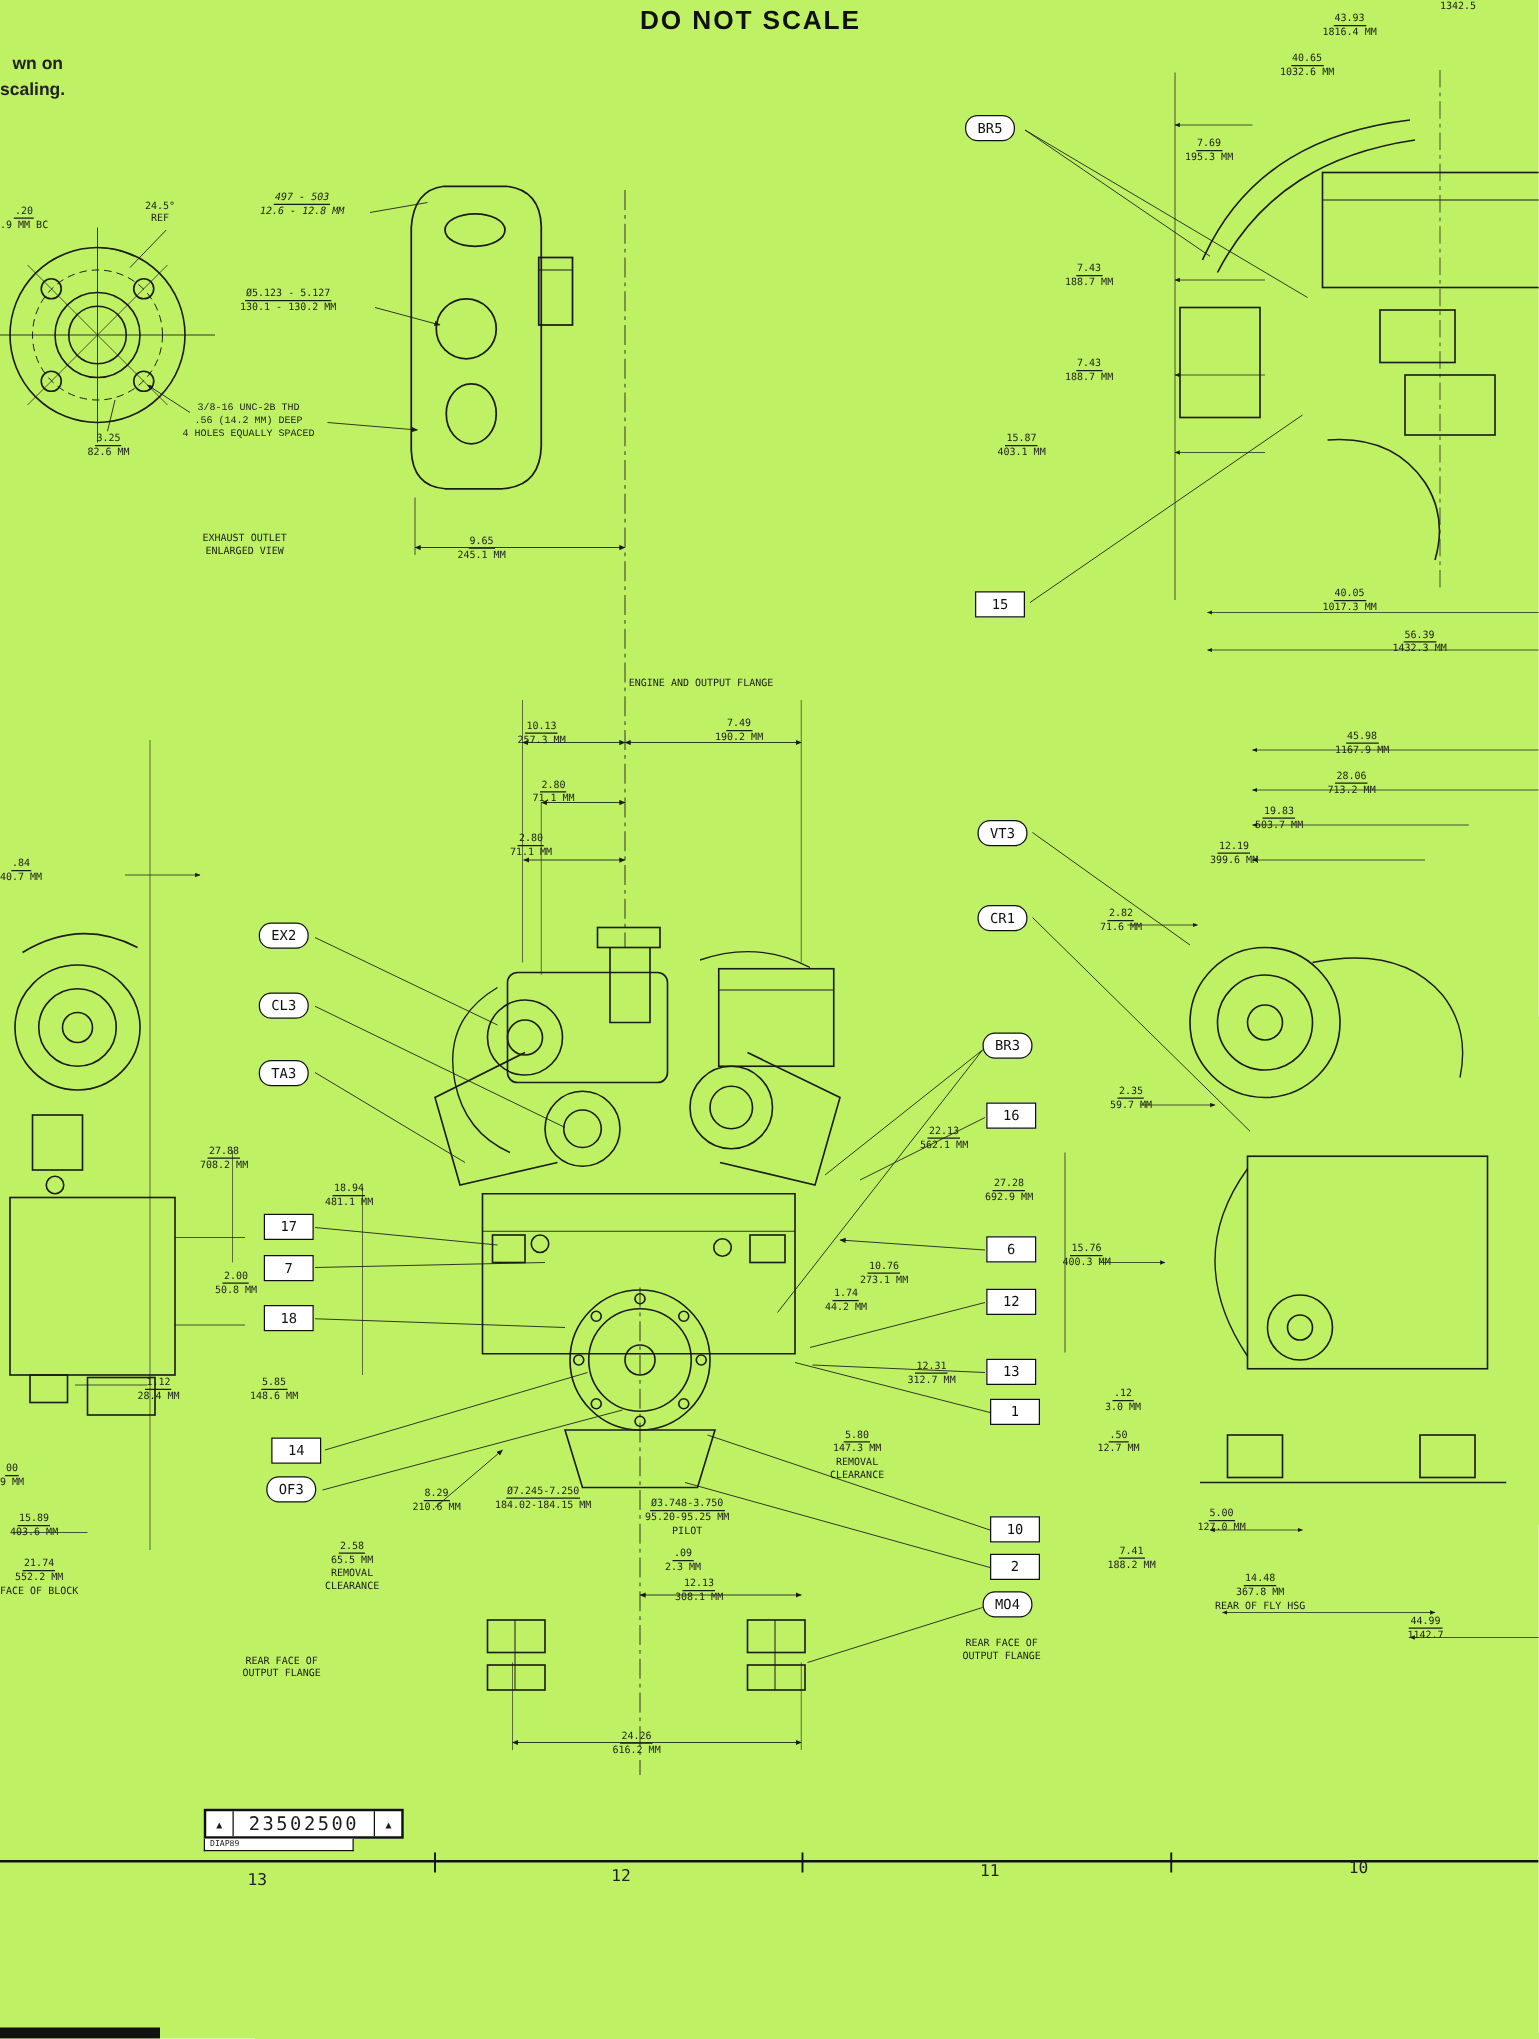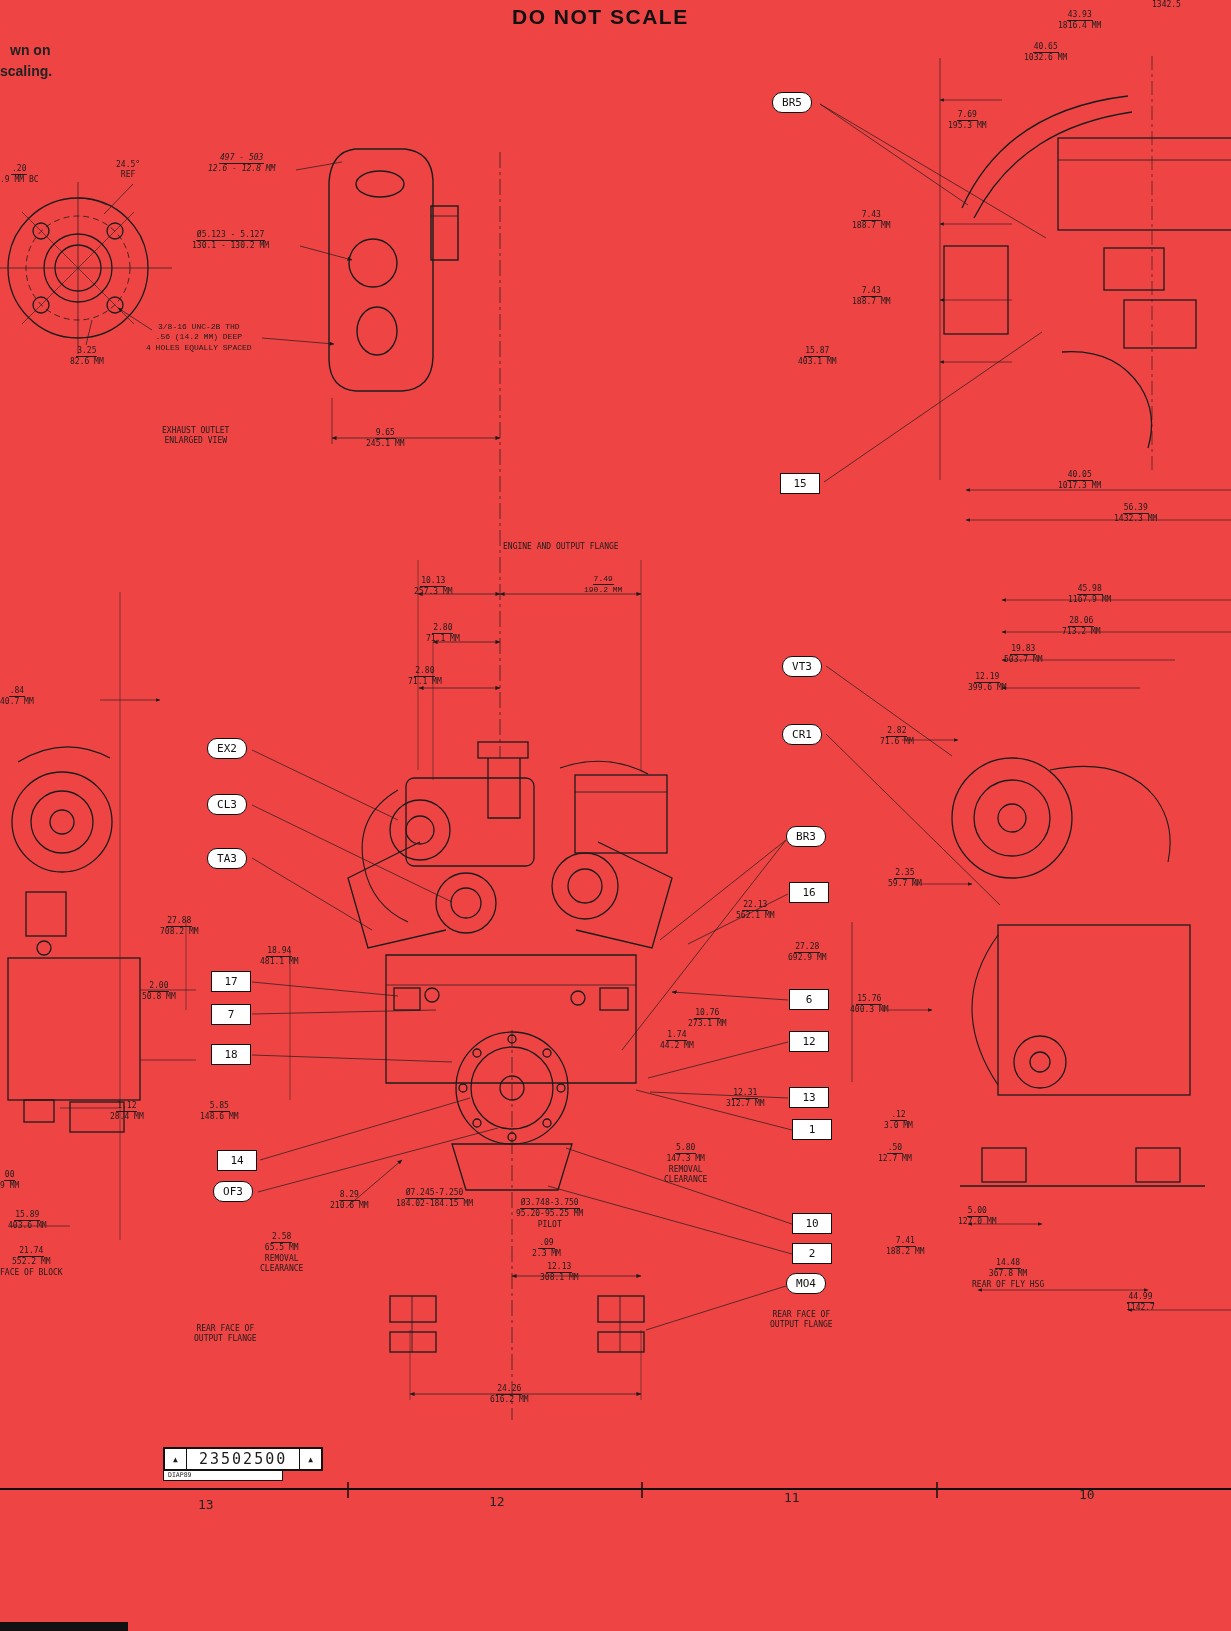--- a/index.html
+++ b/index.html
@@ -1,18 +1,18 @@
 <!DOCTYPE html>
 <html><head>
 <meta charset="utf-8">
 <style>
   * { margin:0; padding:0; box-sizing:border-box; }
   html,body { background:#ffffff; }
   .sheet {
-    position:relative; width:1231px; height:1631px; background:#ef4444;
+    position:relative; width:1231px; height:1631px; background:#bef264;
     overflow:hidden; font-family:"DejaVu Sans Mono", monospace; color:#1c1c1c;
   }
   .art { position:absolute; left:0; top:0; width:1231px; height:1631px; }
   .title {
     position:absolute; left:512px; top:5px;
     font-family:"Liberation Sans", sans-serif; font-weight:bold;
     font-size:21px; letter-spacing:1.5px; color:#111;
   }
   .note-frag {
     position:absolute; font-family:"Liberation Sans", sans-serif;
@@ -413,41 +413,41 @@
       <div><span class="bar">9.65</span></div>
       <div>245.1 MM</div>
     </div>
     <div class="dim" style="left: 503px; top: 542px;">
       <div>ENGINE AND OUTPUT FLANGE</div>
     </div>
     <div class="dim" style="left: 414px; top: 576px;">
       <div><span class="bar">10.13</span></div>
       <div>257.3 MM</div>
     </div>
-    <div class="dim" style="left: 584px; top: 574px; font-family: Liberation Mono, monospace;">
+    <div class="dim" style="left: 572px; top: 574px;">
       <div><span class="bar">7.49</span></div>
       <div>190.2 MM</div>
     </div>
     <div class="dim" style="left: 426px; top: 623px;">
       <div><span class="bar">2.80</span></div>
       <div>71.1 MM</div>
     </div>
     <div class="dim" style="left: 408px; top: 666px;">
       <div><span class="bar">2.80</span></div>
       <div>71.1 MM</div>
     </div>
     <div class="dim" style="left: 160px; top: 916px;">
       <div><span class="bar">27.88</span></div>
       <div>708.2 MM</div>
     </div>
     <div class="dim" style="left: 260px; top: 946px;">
       <div><span class="bar">18.94</span></div>
       <div>481.1 MM</div>
     </div>
-    <div class="dim" style="left: 142px; top: 981px;">
+    <div class="dim" style="left: 142px; top: 1016px; padding-left: 30px;">
       <div><span class="bar">2.00</span></div>
       <div>50.8 MM</div>
     </div>
     <div class="dim" style="left: 110px; top: 1101px;">
       <div><span class="bar">1.12</span></div>
       <div>28.4 MM</div>
     </div>
     <div class="dim" style="left: 200px; top: 1101px;">
       <div><span class="bar">5.85</span></div>
       <div>148.6 MM</div>

